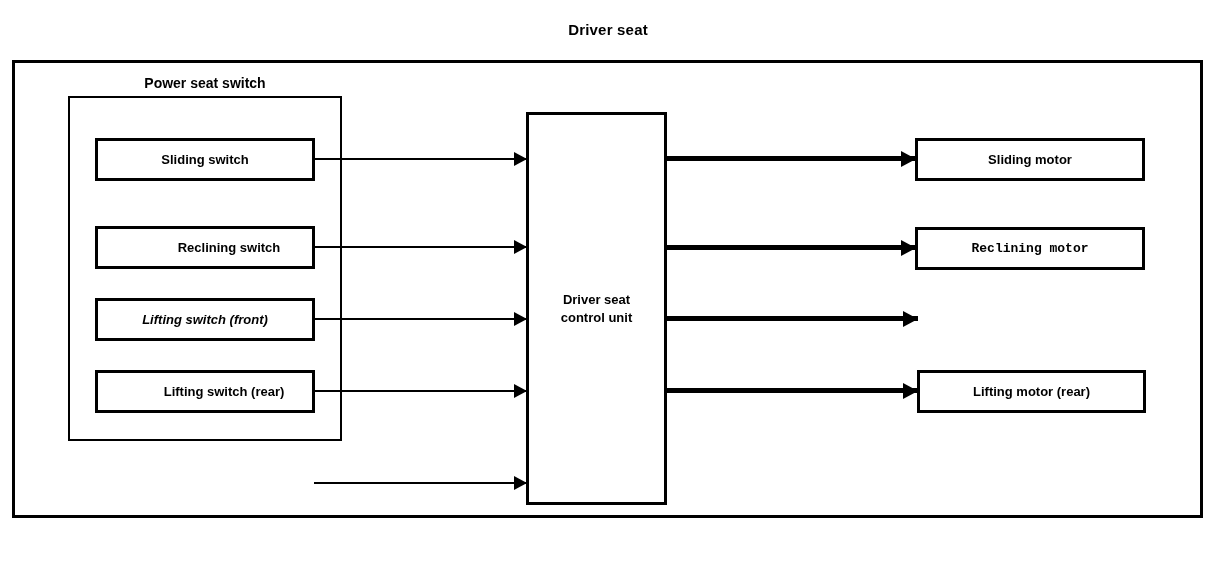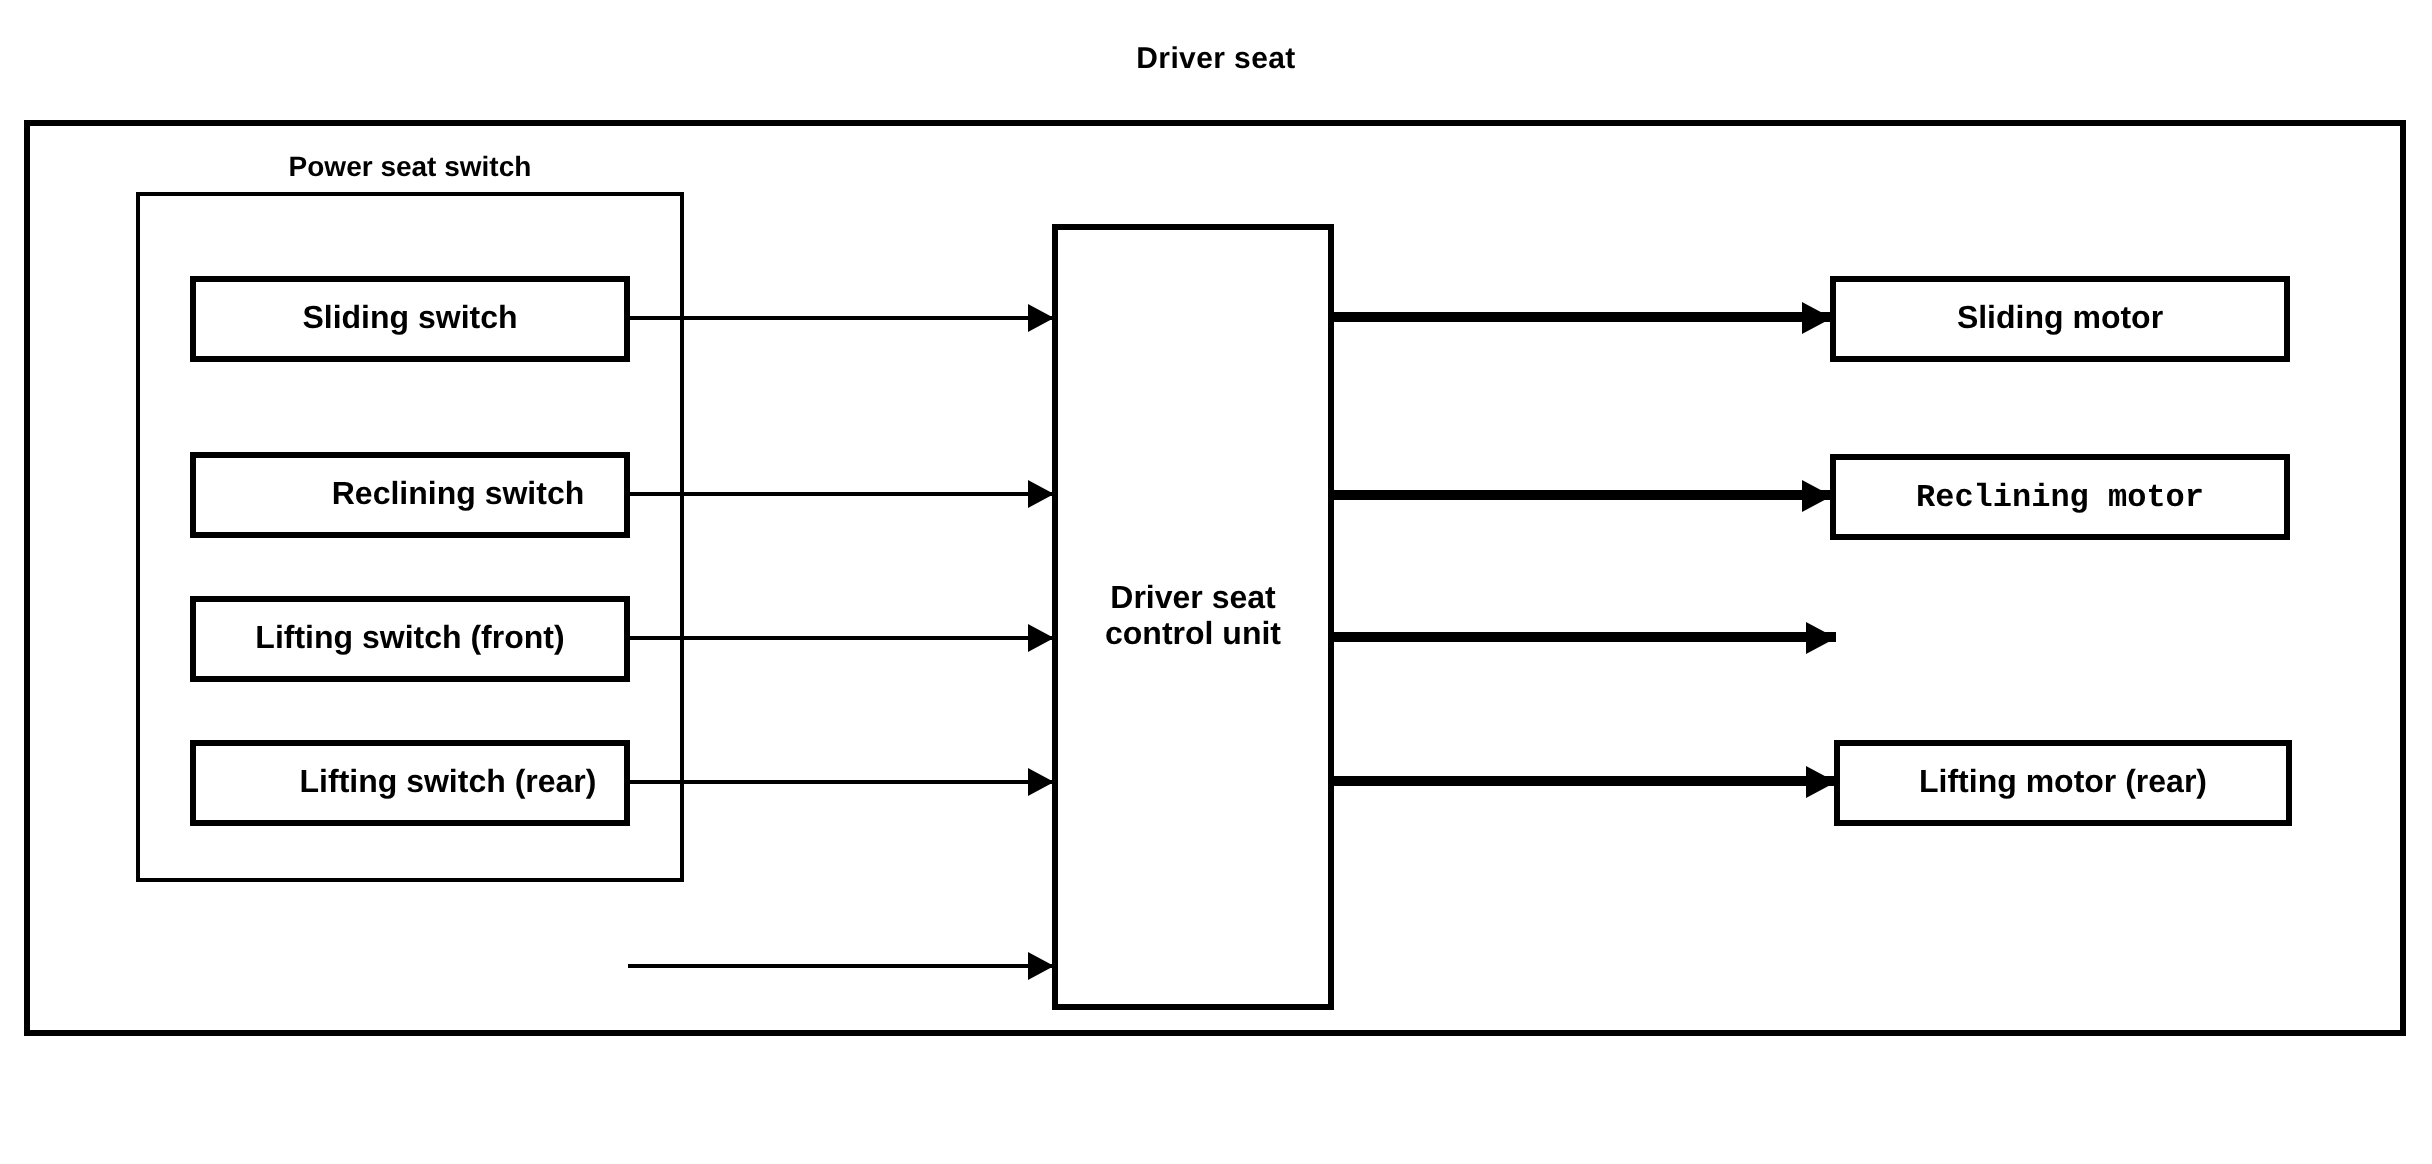--- a/index.html
+++ b/index.html
@@ -71,35 +71,35 @@
   
   .block {
     position: absolute;
     border: 3px solid #000000;
     box-sizing: border-box;
     background: #ffffff;
     display: flex;
     align-items: center;
     justify-content: center;
     text-align: center;
-    font-size: 16px;
+    font-size: 13px;
     font-weight: bold;
     line-height: 18px;
     z-index: 3;
   }
 
   
   .switch-box {
     left: 95px;
     width: 220px;
     height: 43px;
   }
   .sw-0 { top: 138px; }
   .sw-1 { top: 226px; padding-left: 48px; }
-  .sw-2 { top: 298px; }
+  .sw-2 { top: 298px; font-style: italic; }
   .sw-3 { top: 370px; padding-left: 38px; }
   .sw-4 { top: 462px; }
 
   
   .control-unit {
     left: 526px;
     top: 112px;
     width: 141px;
     height: 393px;
     flex-direction: column;

